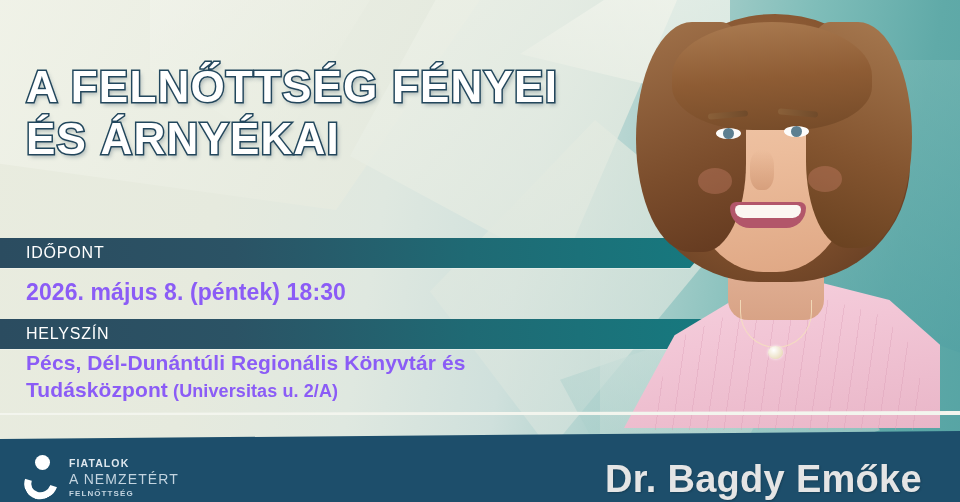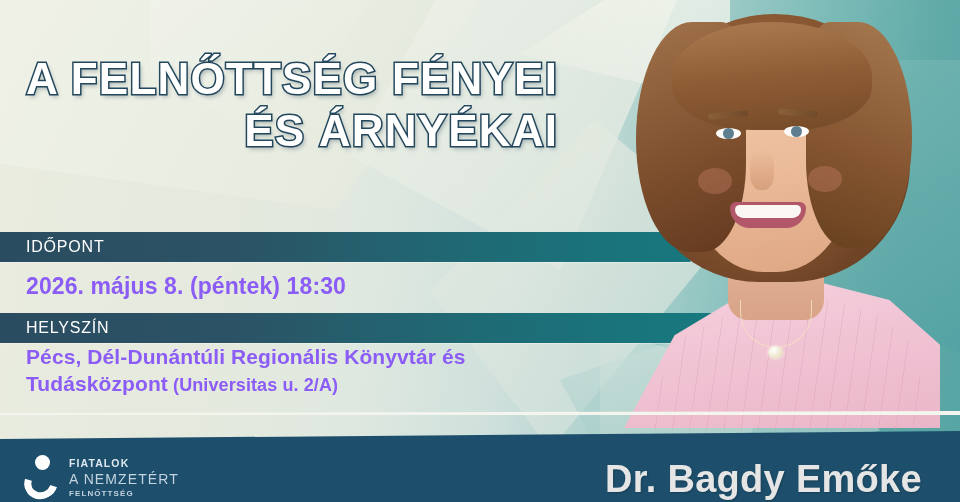--- a/index.html
+++ b/index.html
@@ -41,36 +41,35 @@
         clip-path:polygon(18% 0,100% 0,100% 100%,0 76%); opacity:.5; }
   .f7 { left:150px; top:0; width:220px; height:150px;
         background:linear-gradient(140deg,#f2f4ec,#e5eadd);
         clip-path:polygon(0 0,100% 0,58% 100%,0 46%); opacity:.6; }
   .f8 { left:600px; top:330px; width:180px; height:170px;
         background:linear-gradient(180deg,#dbe7e1,#b5d3cd);
         clip-path:polygon(0 0,100% 28%,64% 100%,0 72%); opacity:.45; }
 
   
   .title-block {
-    position:absolute; left:26px; top:56px; z-index:6;
+    position:absolute; left:26px; top:64px; z-index:6;
     line-height:1.06;
-    text-align:right;
   }
   .title-line {
     font-size:44px; font-weight:bold; letter-spacing:1.2px;
     color:#ffffff;
     -webkit-text-stroke:3px #23485e;
     paint-order:stroke fill;
     text-shadow:2px 3px 4px rgba(40,70,88,.35);
     white-space:nowrap;
   }
   .title-line + .title-line { margin-top:5px; }
 
   
-  .info-section { position:absolute; left:0; top:232px; width:100%; z-index:5; }
+  .info-section { position:absolute; left:0; top:238px; width:100%; z-index:5; }
   .band {
     position:relative; height:30px; width:690px;
     background:linear-gradient(90deg,#2b4c60 0%,#2b5365 34%,#1f6a74 68%,#17787e 100%);
     display:flex; align-items:center;
     box-shadow:0 1px 0 rgba(255,255,255,.35);
   }
   .band::after {
     content:""; position:absolute; right:-26px; top:0;
     border-top:30px solid #17787e; border-right:26px solid transparent;
   }

